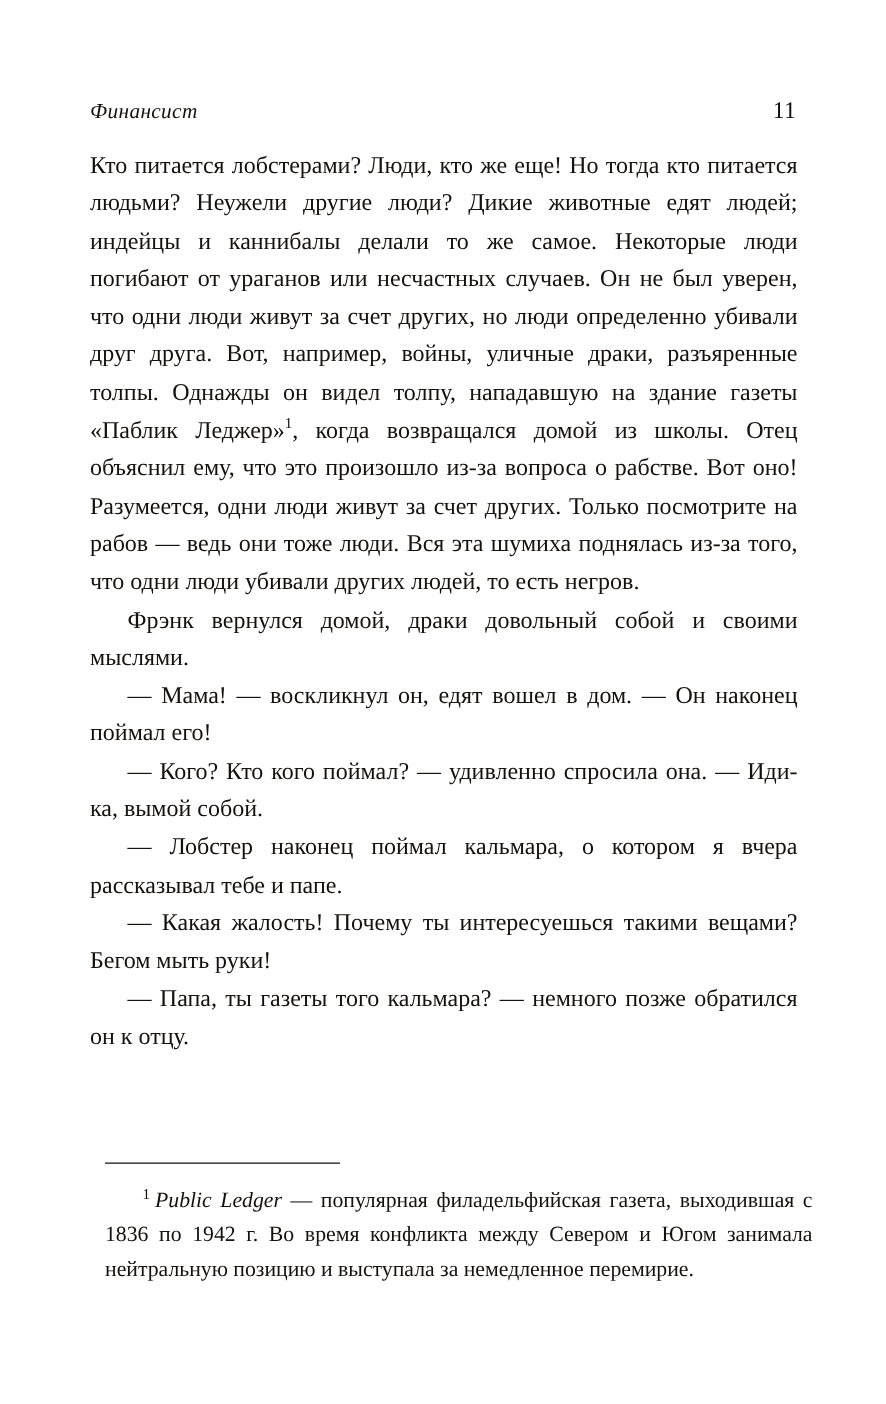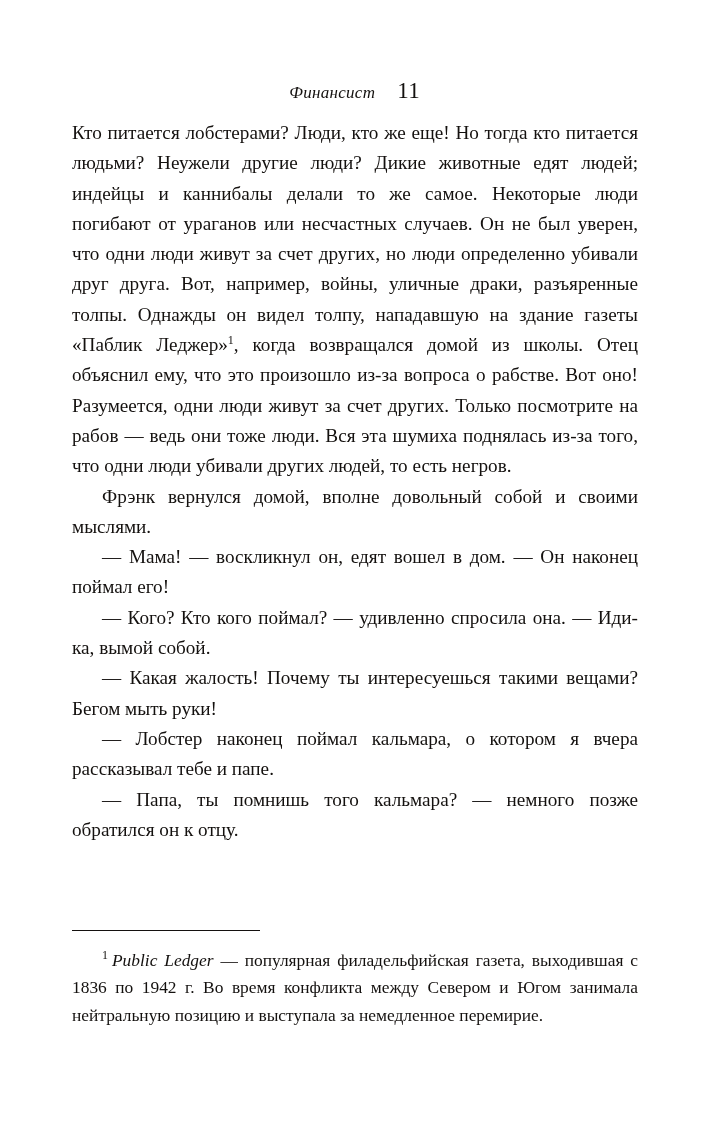--- a/index.html
+++ b/index.html
@@ -20,31 +20,31 @@
     height: 1123px;
     box-sizing: border-box;
     padding: 0;
   }
   .running-head {
     position: absolute;
     top: 78px;
     left: 72px;
     right: 72px;
     display: flex;
-    justify-content: center;
+    justify-content: space-between;
     align-items: baseline;
     font-size: 17px;
   }
   .running-head .book-title {
     font-style: italic;
     letter-spacing: 0.3px;
     margin-right: 22px;
   }
   .running-head .page-number {
-    font-size: 23px;
+    font-size: 19px;
     letter-spacing: 0.2px;
   }
   .body-text {
     position: absolute;
     top: 118px;
     left: 72px;
     width: 566px;
     font-size: 19.2px;
     line-height: 30.3px;
     text-align: justify;
@@ -54,21 +54,21 @@
   }
   .body-text p {
     margin: 0;
     text-indent: 30px;
   }
   .body-text p.no-indent {
     text-indent: 0;
   }
   .footnote-area {
     position: absolute;
-    left: 72px;
+    left: 84px;
     width: 566px;
     top: 930px;
   }
   .footnote-rule {
     width: 188px;
     height: 1px;
     background: #14110f;
     margin: 0 0 11px 0;
   }
   .footnote {
@@ -97,26 +97,26 @@
 
 <div class="page">
 
   <div class="running-head">
     <span class="book-title">Финансист</span>
     <span class="page-number">11</span>
   </div>
 
   <div class="body-text">
     <p class="no-indent"><span>Кто питается лобстерами? Люди, кто же еще! Но тогда кто питается людьми? Неужели другие люди? Дикие животные едят людей; индейцы и каннибалы делали то же самое. Некоторые люди погибают от ураганов или несчастных случаев. Он не был уверен, что одни люди живут за счет других, но люди определенно убивали друг друга. Вот, например, войны, уличные драки, разъяренные толпы. Однажды он видел толпу, нападавшую на здание газеты «Паблик Леджер»</span><sup class="fn-ref">1</sup><span>, когда возвращался домой из школы. Отец объяснил ему, что это произошло из-за вопроса о рабстве. Вот оно! Разумеется, одни люди живут за счет других. Только посмотрите на рабов — ведь они тоже люди. Вся эта шумиха поднялась из-за того, что одни люди убивали других людей, то есть негров.</span></p>
-    <p>Фрэнк вернулся домой, вполне довольный собой и своими мыслями.</p>
+    <p>Фрэнк вернулся домой, драки довольный собой и своими мыслями.</p>
     <p>— Мама! — воскликнул он, едят вошел в дом. — Он наконец поймал его!</p>
     <p>— Кого? Кто кого поймал? — удивленно спросила она. — Иди-ка, вымой собой.</p>
+    <p>— Лобстер наконец поймал кальмара, о котором я вчера рассказывал тебе и папе.</p>
     <p>— Какая жалость! Почему ты интересуешься такими вещами? Бегом мыть руки!</p>
-    <p>— Лобстер наконец поймал кальмара, о котором я вчера рассказывал тебе и папе.</p>
-    <p>— Папа, ты помнишь того кальмара? — немного позже обратился он к отцу.</p>
+    <p>— Папа, ты газеты того кальмара? — немного позже обратился он к отцу.</p>
   </div>
 
   <div class="footnote-area">
     <div class="footnote-rule"></div>
     <p class="footnote"><span class="fn-marker">1</span><span class="fn-italic">Public Ledger</span><span> — популярная филадельфийская газета, выходившая с 1836 по 1942 г. Во время конфликта между Севером и Югом занимала нейтральную позицию и выступала за немедленное перемирие.</span></p>
   </div>
 
 </div>
 
 </body></html>

